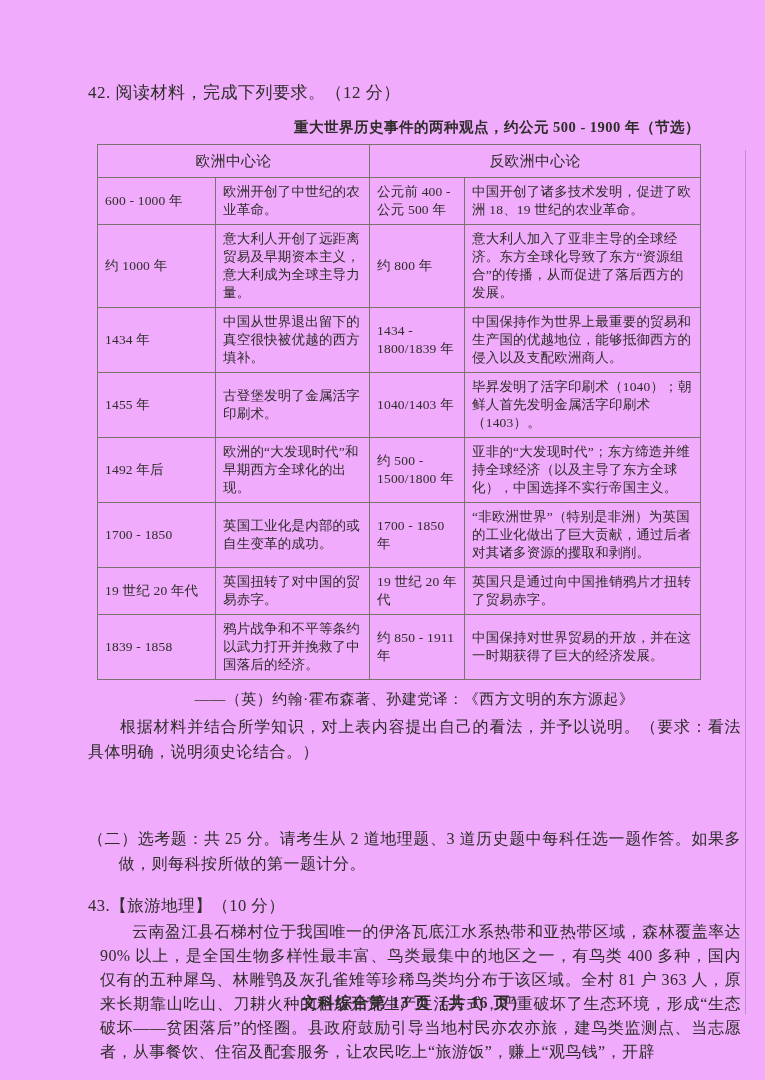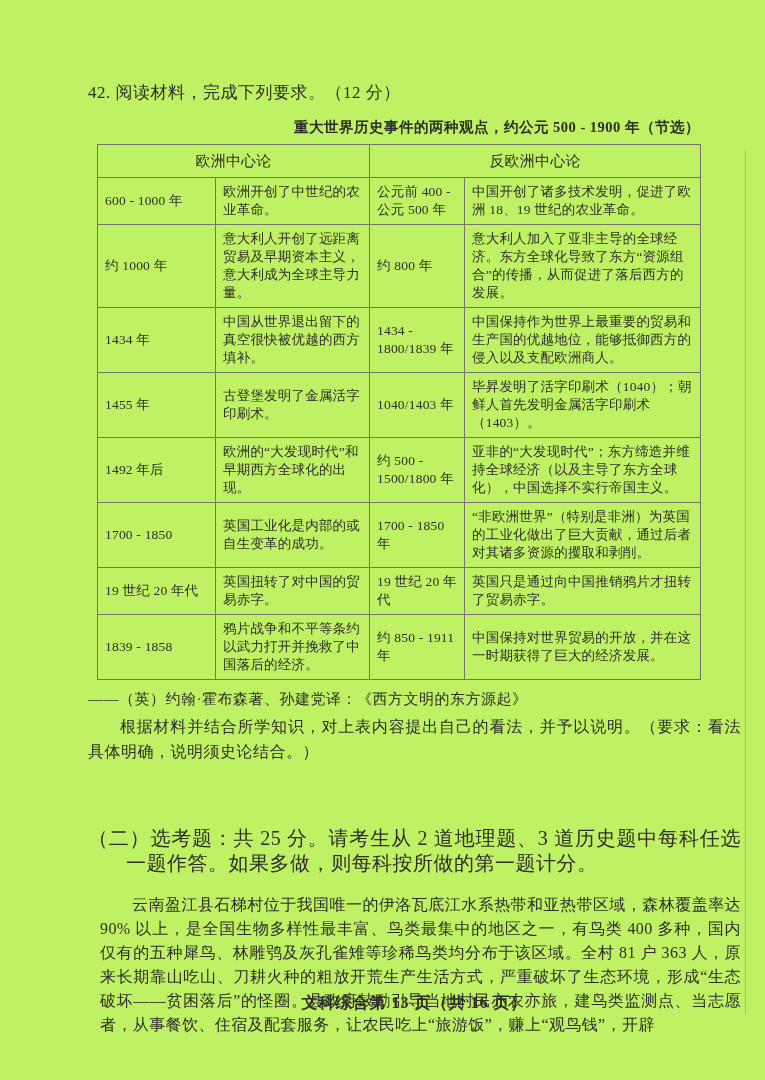--- a/index.html
+++ b/index.html
@@ -6,21 +6,21 @@
   body{
     width:765px;height:1080px;
     background:#e9e8e4;
     font-family:"Liberation Serif","DejaVu Serif",serif;
     color:#2e2d2a;
     -webkit-font-smoothing:antialiased;
   }
   .page{
     position:relative;
     width:765px;height:1080px;
-    background:#bef264;
+    background:#f0abfc;
     overflow:hidden;
     box-sizing:border-box;
     padding:80px 24px 0 88px;
   }
   .scan-line{
     position:absolute;
     top:150px;bottom:66px;
     right:19px;width:1px;
     background:rgba(70,68,60,0.28);
   }
@@ -55,34 +55,34 @@
     padding:7px 6px;
     text-align:center;
   }
   col.c-period{width:118px;}
   col.c-euro{width:154px;}
   col.c-period2{width:95px;}
   col.c-anti{width:236px;}
   .source-line{
     width:653px;
     margin-top:7px;
-    text-align:left;
+    text-align:center;
     font-size:15px;line-height:25px;
     letter-spacing:0.5px;
   }
   .task-para{
     margin:2px 0 0 0;
     font-size:16px;line-height:25px;
     text-indent:2em;
     text-align:justify;
     letter-spacing:0.5px;
   }
   .sec2-para{
     margin:62px 0 17px 0;
-    font-size:20px;line-height:25px;
+    font-size:16px;line-height:25px;
     padding-left:1.9em;text-indent:-1.9em;
     text-align:justify;
     letter-spacing:0.5px;
   }
   .q43-heading{
     margin-top:1px;
     font-size:16.5px;line-height:26px;
     letter-spacing:0.5px;
   }
   .q43-body{
@@ -176,18 +176,19 @@
       </tr>
     </tbody>
   </table>
 
   <div class="source-line">——（英）约翰·霍布森著、孙建党译：《西方文明的东方源起》</div>
 
   <p class="task-para">根据材料并结合所学知识，对上表内容提出自己的看法，并予以说明。（要求：看法具体明确，说明须史论结合。）</p>
 
   <p class="sec2-para">（二）选考题：共 25 分。请考生从 2 道地理题、3 道历史题中每科任选一题作答。如果多做，则每科按所做的第一题计分。</p>
 
+  <div class="q43-heading">43.【旅游地理】（10 分）</div>
 
   <p class="q43-body">云南盈江县石梯村位于我国唯一的伊洛瓦底江水系热带和亚热带区域，森林覆盖率达 90% 以上，是全国生物多样性最丰富、鸟类最集中的地区之一，有鸟类 400 多种，国内仅有的五种犀鸟、林雕鸮及灰孔雀雉等珍稀鸟类均分布于该区域。全村 81 户 363 人，原来长期靠山吃山、刀耕火种的粗放开荒生产生活方式，严重破坏了生态环境，形成“生态破坏——贫困落后”的怪圈。县政府鼓励引导当地村民亦农亦旅，建鸟类监测点、当志愿者，从事餐饮、住宿及配套服务，让农民吃上“旅游饭”，赚上“观鸟钱”，开辟</p>
 
   <div class="footer">文科综合第 13 页（共 16 页）</div>
 
 </div>
 
 </body></html>

